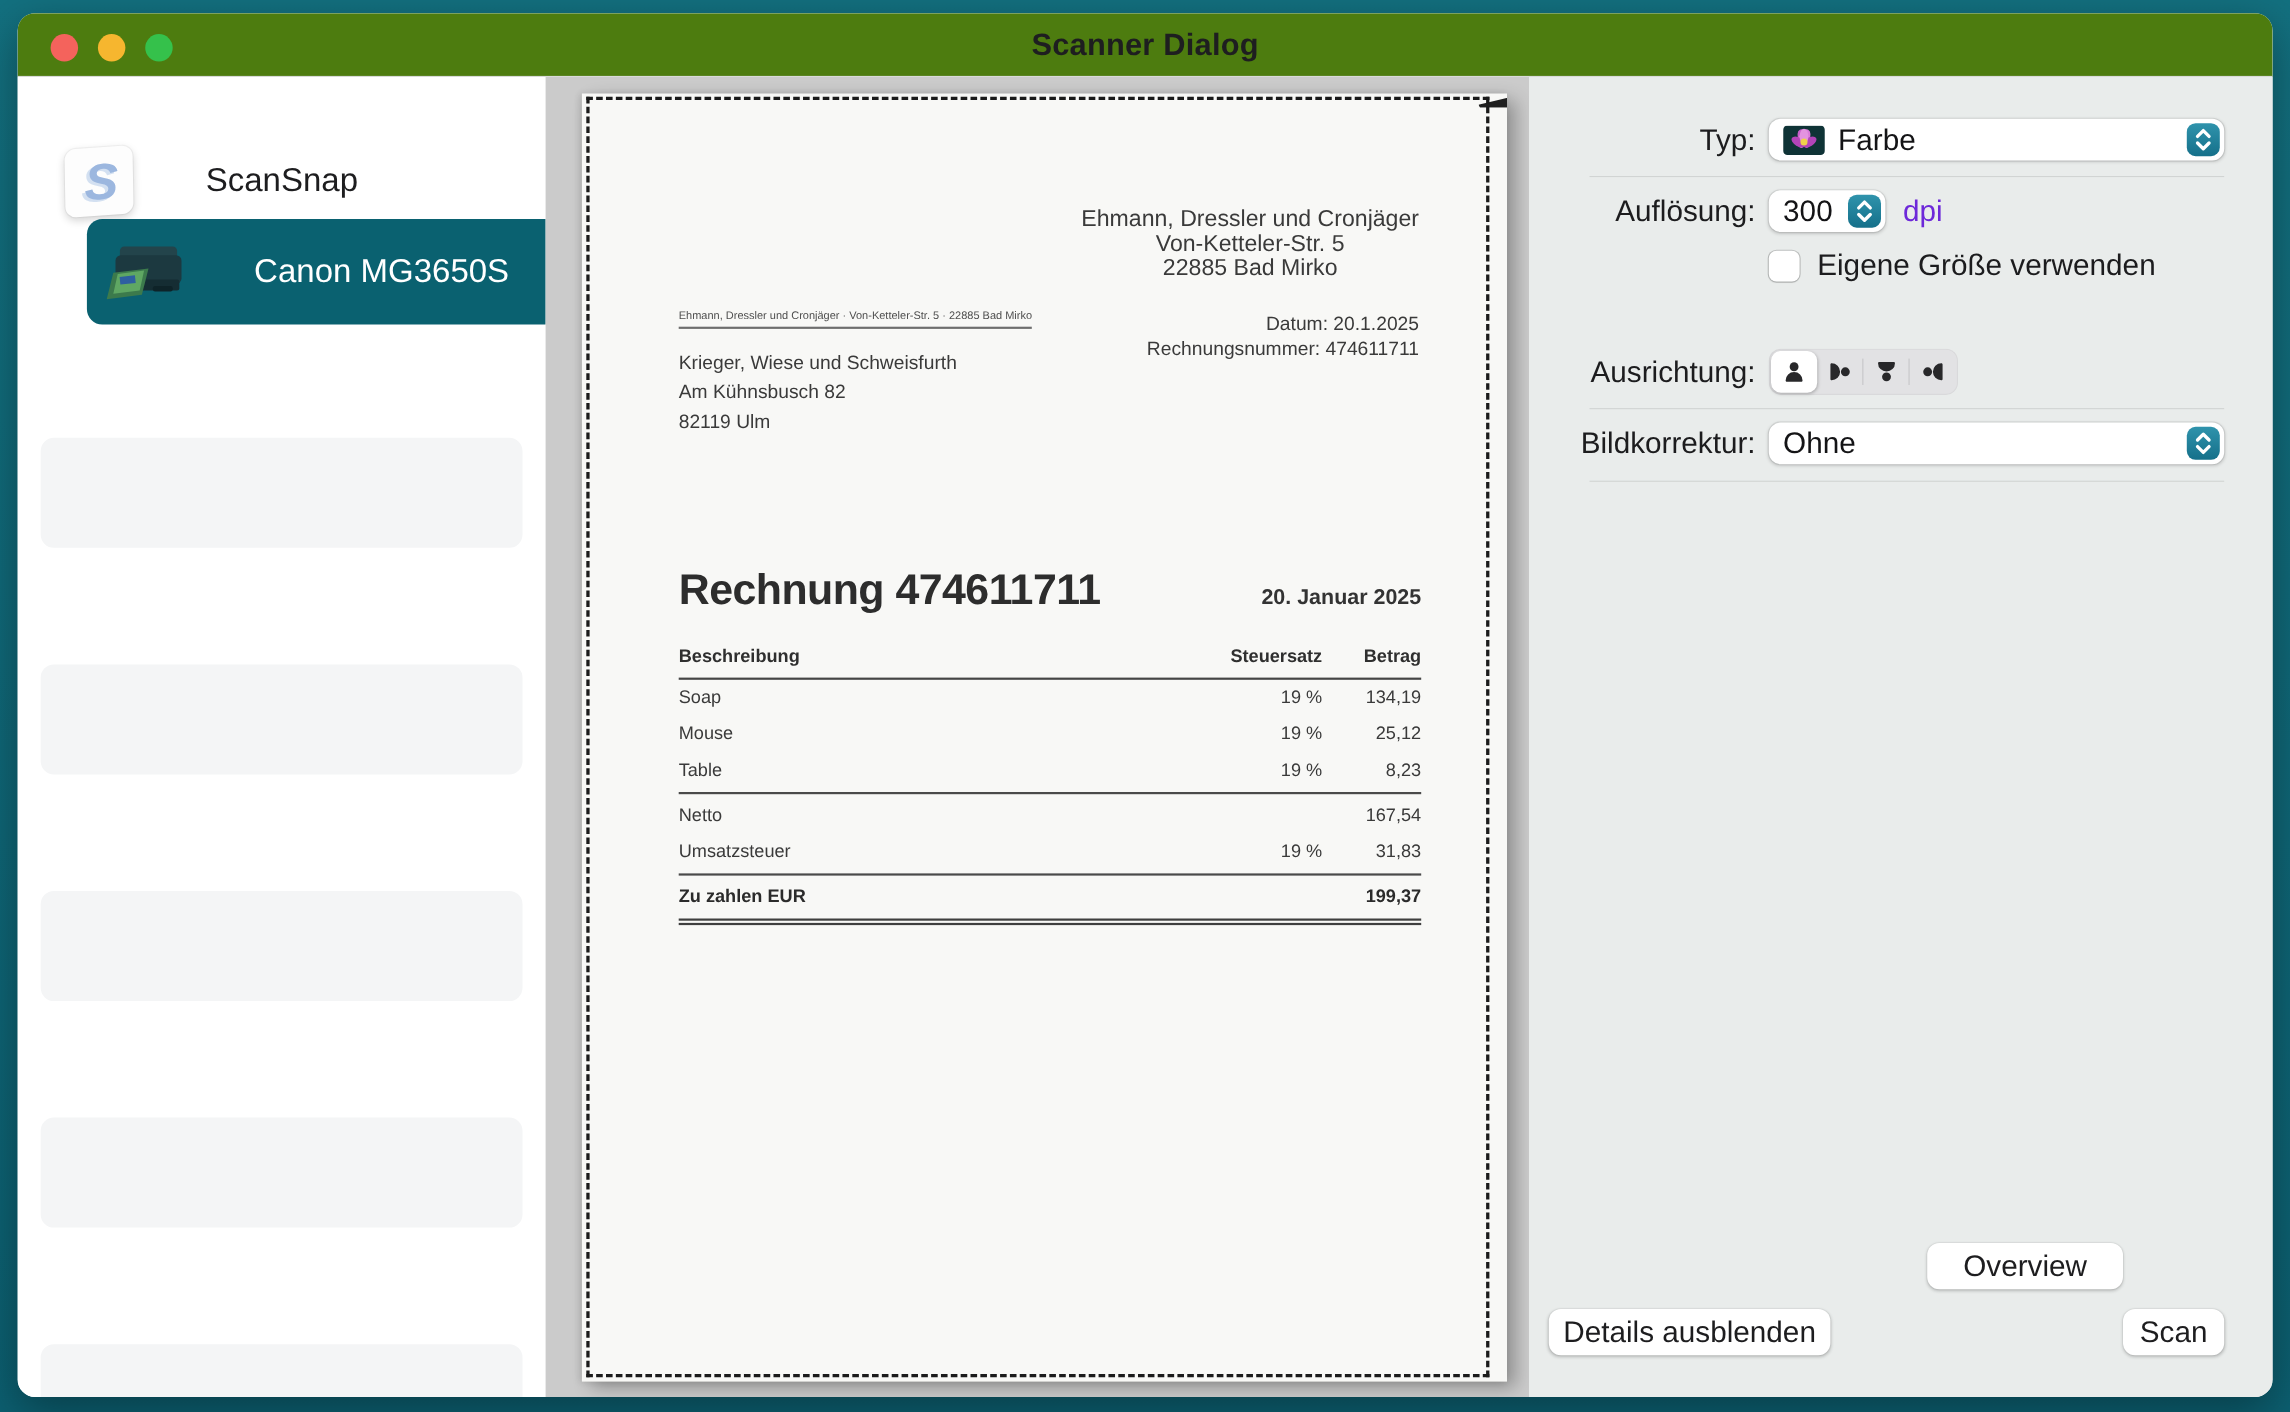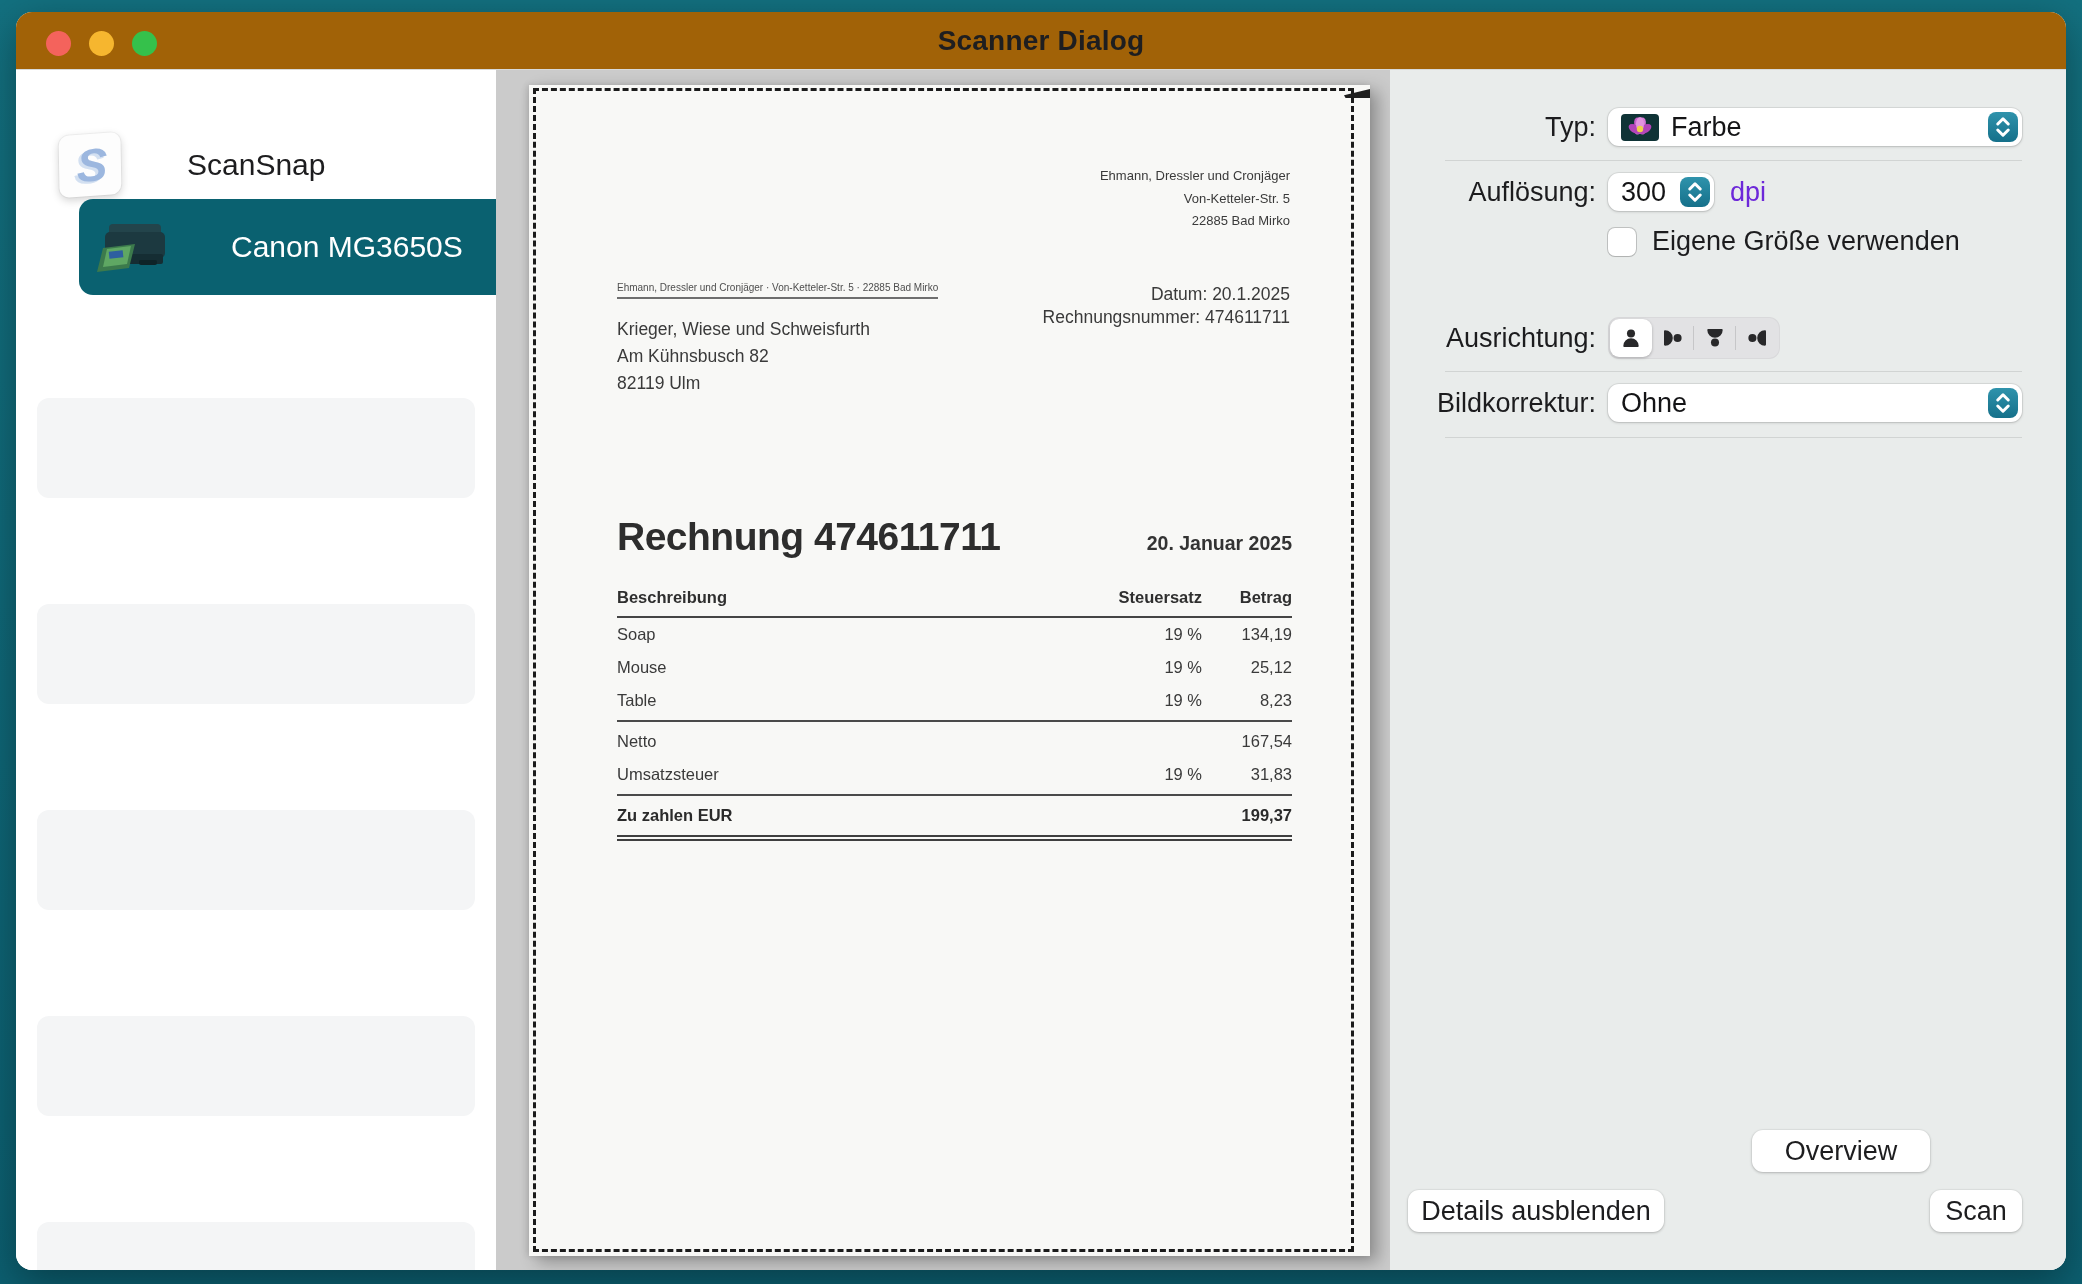--- a/index.html
+++ b/index.html
@@ -10,21 +10,21 @@
     position:relative;
   }
   
   .window {
     position:absolute; left:16px; top:12px; width:2050px; height:1258px;
     background:#fff; border-radius:16px; overflow:hidden;
     box-shadow:0 12px 40px rgba(0,0,0,.35);
   }
   .titlebar {
     position:absolute; left:0; top:0; right:0; height:58px;
-    background:#a16207; border-bottom:1px solid #D8DAD9;
+    background:#4d7c0f; border-bottom:1px solid #D8DAD9;
   }
   .traffic { position:absolute; left:30px; top:19px; display:flex; gap:18px; }
   .tl { width:25px; height:25px; border-radius:50%; }
   .tl.red    { background:var(--traffic-red,#F4635C); }
   .tl.yellow { background:var(--traffic-yellow,#F6B62F); }
   .tl.green  { background:var(--traffic-green,#35C14B); }
   .win-title {
     position:absolute; left:0; right:0; top:13px; text-align:center;
     font-size:28px; font-weight:700; color:#1E1E20; letter-spacing:.2px;
   }
@@ -68,21 +68,21 @@
     position:absolute; left:4px; top:3px; right:16px; bottom:4px;
     border:3px dashed #1B1B1B;
   }
   .corner-notch {
     position:absolute; right:0; top:4px; width:26px; height:9px; background:#1F1F1F;
     clip-path:polygon(0 70%, 100% 0, 100% 100%, 6% 100%);
   }
 
   
   .inv { position:absolute; inset:0; color:#3A3A3A; }
-  .inv-addr-top { position:absolute; top:80px; right:80px; text-align:right; font-size:13px; line-height:22.5px; }
+  .inv-addr-top { position:absolute; top:103px; right:80px; text-align:center; font-size:21px; line-height:22.5px; }
   .inv-meta     { position:absolute; top:172px; right:80px; text-align:right; font-size:17.5px; line-height:22.5px;margin-top:26px; }
   .inv-return-line {
     position:absolute; left:88px; top:197px; font-size:10px; color:#4E4E4E;
     padding-bottom:4px; border-bottom:2px solid #6E6E6E;
   }
   .inv-recipient { position:absolute; left:88px; top:231px; font-size:17.5px; line-height:27px; }
   .inv-title-row {
     position:absolute; left:88px; right:78px; top:430px;
     display:flex; justify-content:space-between; align-items:center;
   }

